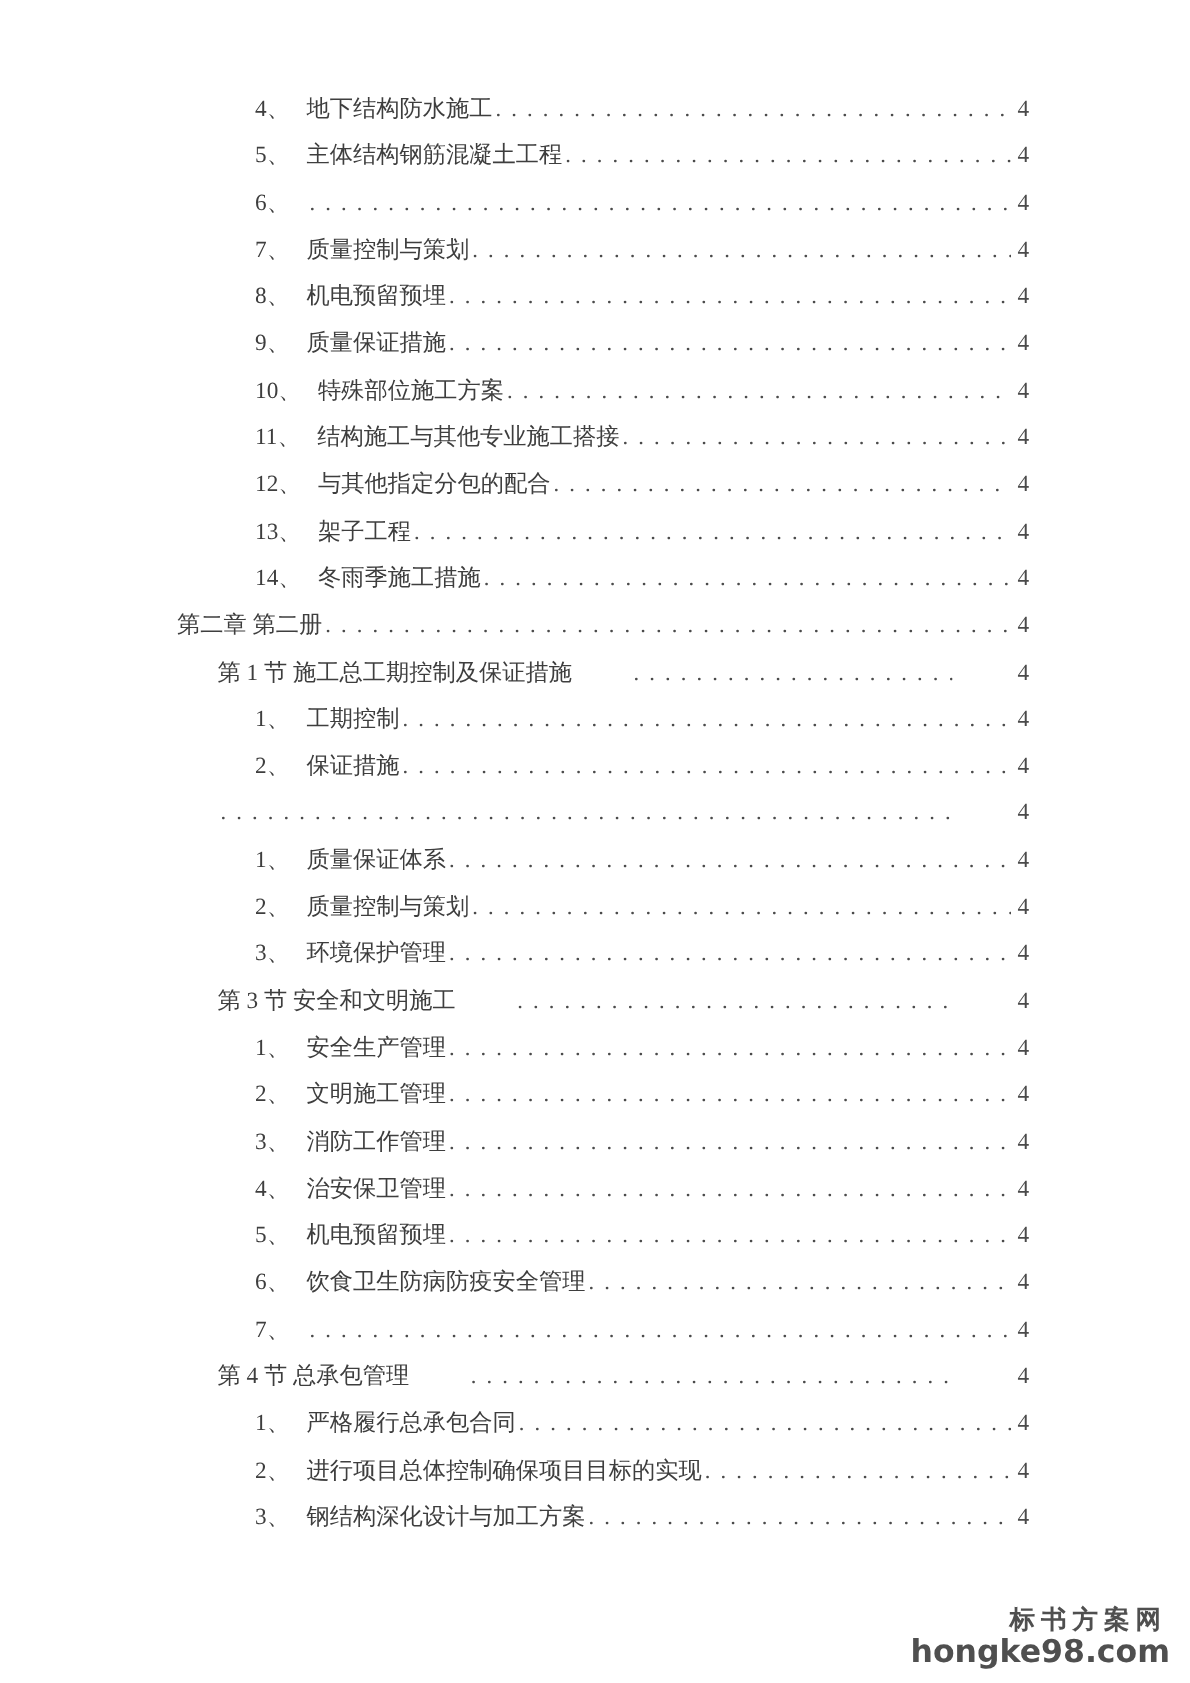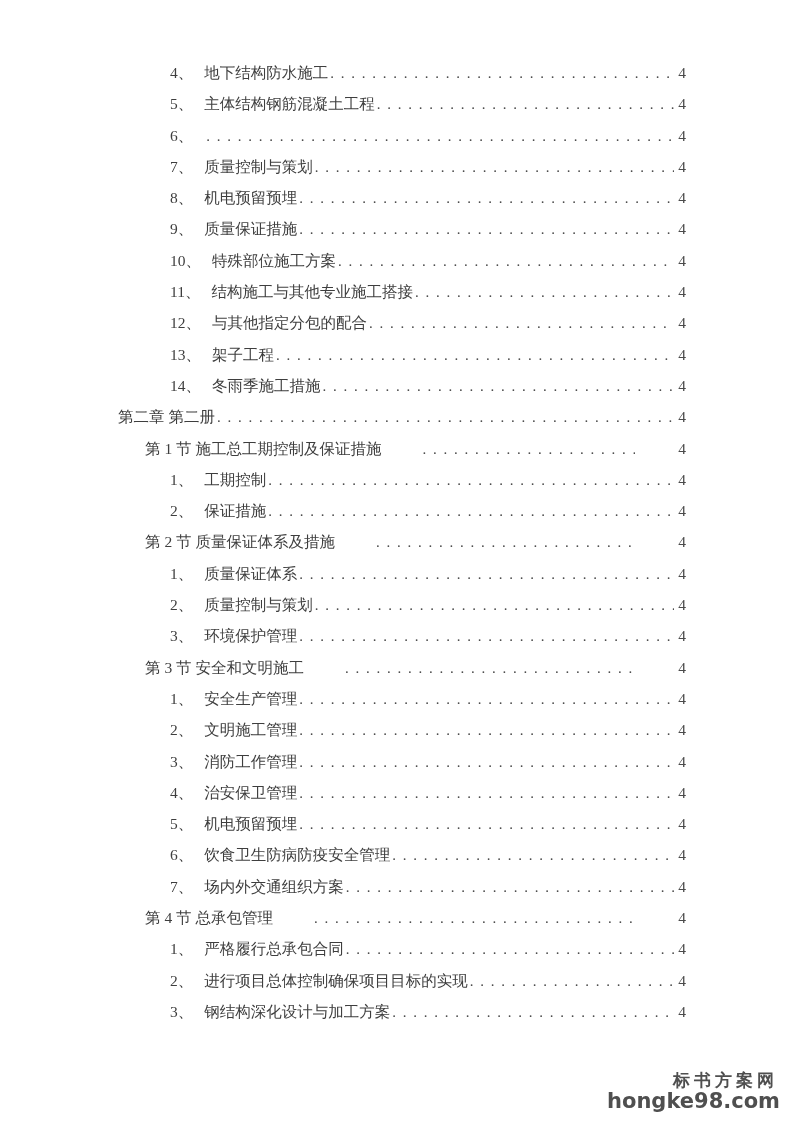--- a/index.html
+++ b/index.html
@@ -160,21 +160,20 @@
     <span class="page-num">4</span>
   </div>
       <div class="toc-row level-2">
     <span class="num">2、</span>
     <span class="title">保证措施</span>
     <span class="leader"></span>
     <span class="page-num">4</span>
   </div>
       <div class="toc-row level-1">
 
-    <span class="title">第 2 节 质量保证体系及措施</span>
     <span class="leader"></span>
     <span class="page-num">4</span>
   </div>
       <div class="toc-row level-2">
     <span class="num">1、</span>
     <span class="title">质量保证体系</span>
     <span class="leader"></span>
     <span class="page-num">4</span>
   </div>
       <div class="toc-row level-2">
@@ -226,21 +225,20 @@
     <span class="page-num">4</span>
   </div>
       <div class="toc-row level-2">
     <span class="num">6、</span>
     <span class="title">饮食卫生防病防疫安全管理</span>
     <span class="leader"></span>
     <span class="page-num">4</span>
   </div>
       <div class="toc-row level-2">
     <span class="num">7、</span>
-    <span class="title">场内外交通组织方案</span>
     <span class="leader"></span>
     <span class="page-num">4</span>
   </div>
       <div class="toc-row level-1">
 
     <span class="title">第 4 节 总承包管理</span>
     <span class="leader"></span>
     <span class="page-num">4</span>
   </div>
       <div class="toc-row level-2">

